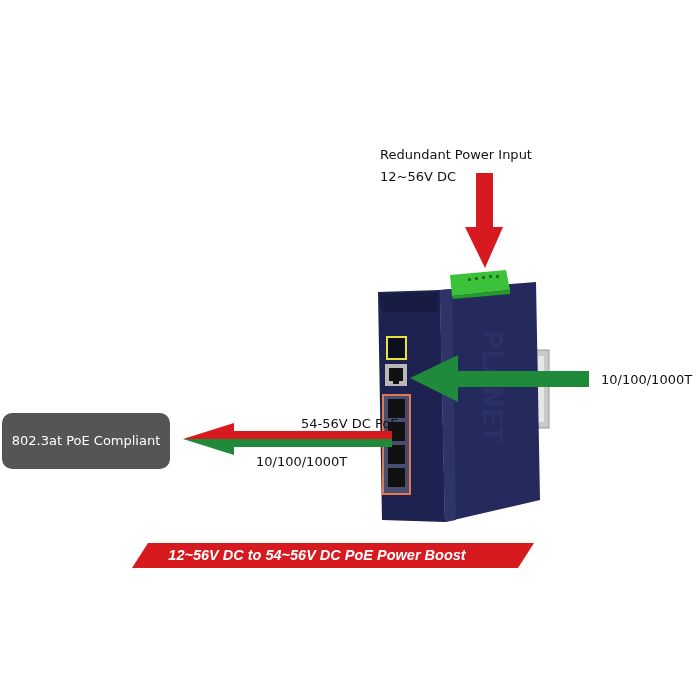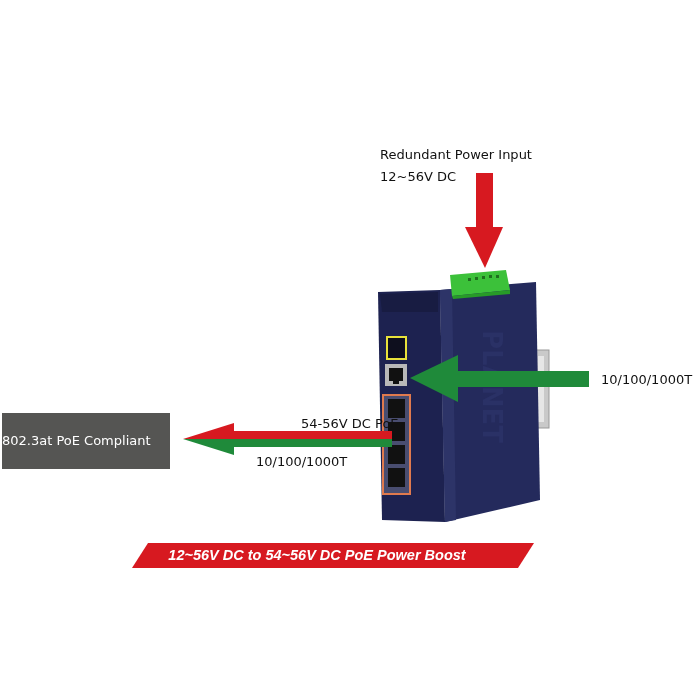--- a/index.html
+++ b/index.html
@@ -3,21 +3,21 @@
 <meta charset="utf-8">
 <style>
   html, body { margin:0; padding:0; background:#ffffff; }
   body { width:698px; height:698px; position:relative; overflow:hidden; font-family:"DejaVu Sans", sans-serif; }
   .abs { position:absolute; }
   .label { color:#111; font-size:13px; white-space:nowrap; }
   #top-label { left:380px; top:144px; width:220px; text-align:left; line-height:22px; font-size:13px; }
   #right-label { left:601px; top:372px; font-size:13px; }
   #poe-label { left:258px; top:416px; font-size:13px;margin-left:43px; }
   #data-label { left:256px; top:454px; font-size:13px; }
-  #pd-box { left:2px; top:413px; width:168px; height:56px; background:#555553; border-radius:0; color:#fff; font-size:13px; text-align:left; display:flex; flex-direction:column; justify-content:center; line-height:20px; }
+  #pd-box { left:2px; top:413px; width:168px; height:56px; background:#555553; border-radius:10px; color:#fff; font-size:13px; text-align:center; display:flex; flex-direction:column; justify-content:center; line-height:20px; }
   #banner-text { left:116px; top:542px; width:402px; height:26px; line-height:26px; text-align:center; color:#fff; font-style:italic; font-weight:bold; font-size:14.5px; font-family:"Liberation Sans", sans-serif; }
   svg { position:absolute; left:0; top:0; }
 </style>
 </head>
 <body>
 
 <svg width="698" height="698" viewBox="0 0 698 698">
 
   <g>
     <rect x="535" y="350" width="14" height="78" fill="#c9c9c9" stroke="#999" stroke-width="1"></rect>

